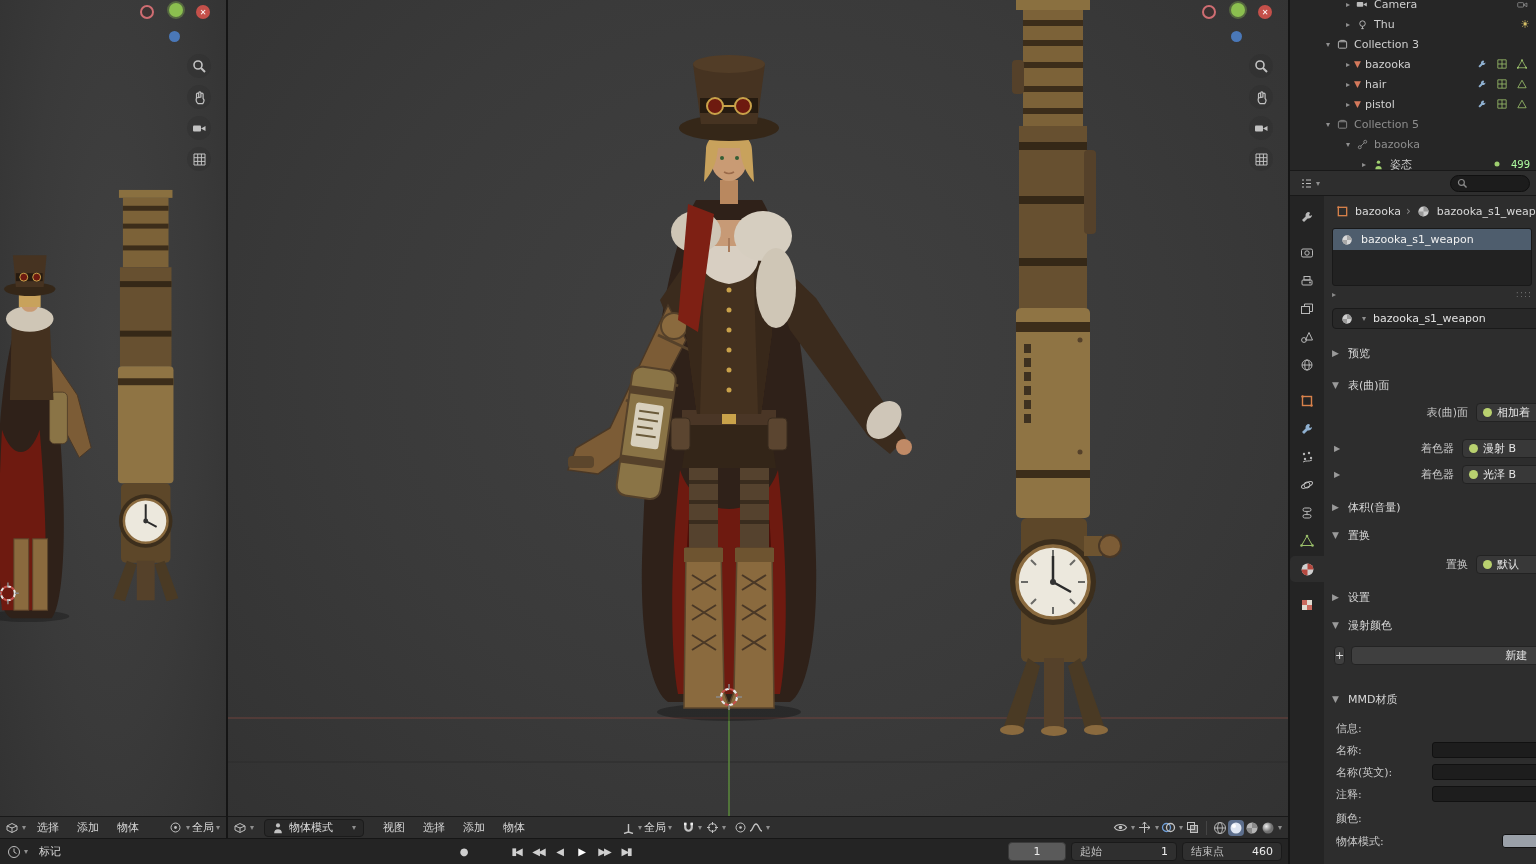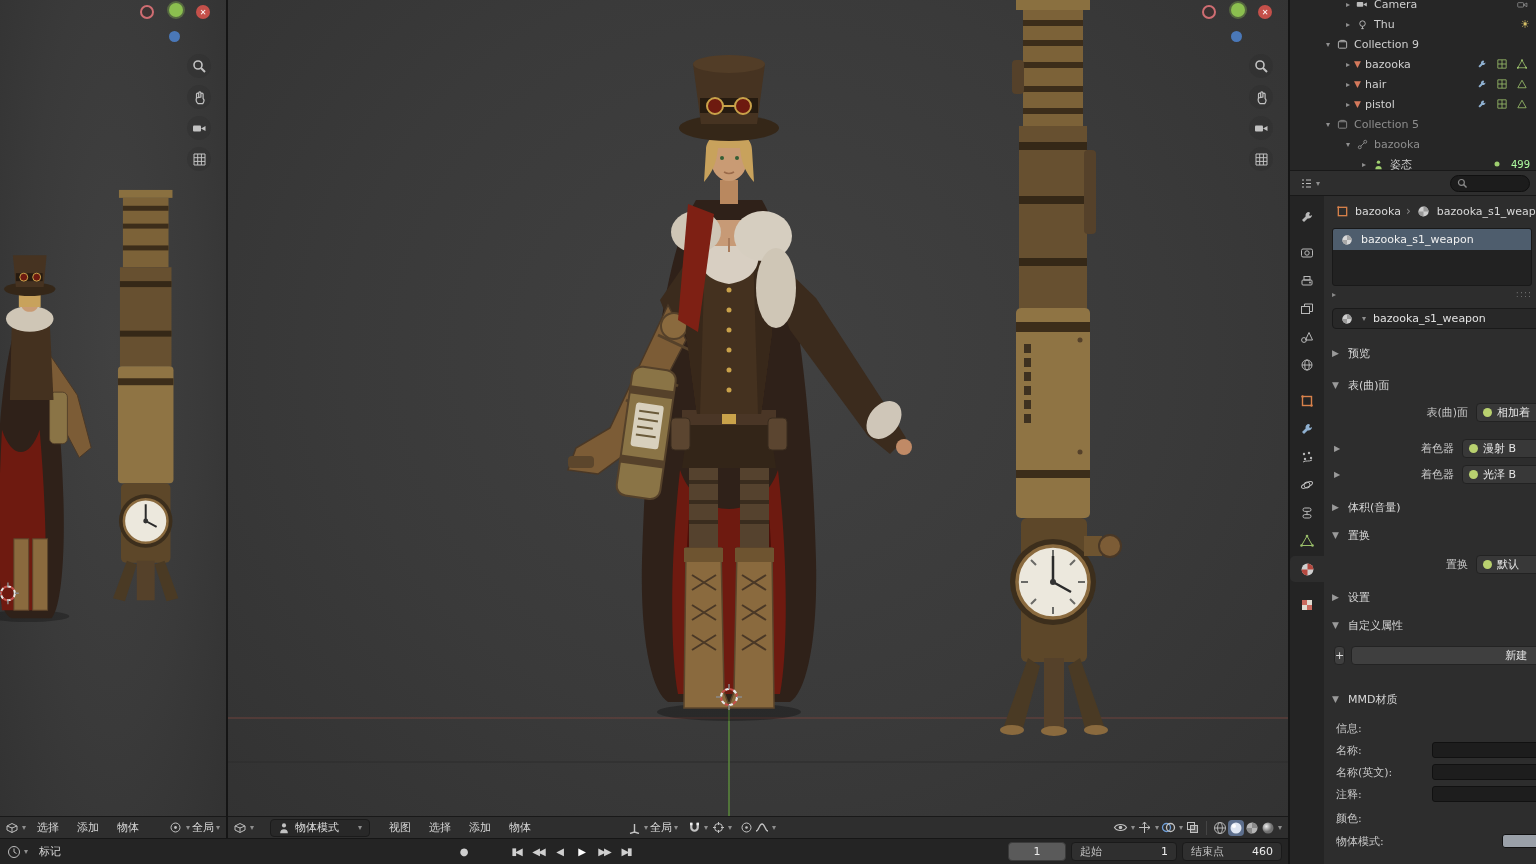--- a/index.html
+++ b/index.html
@@ -380,21 +380,21 @@
       </span>
     </div>
 
     <div class="vp-hdr">
       <span class="hicon">
         <svg width="14" height="14" viewBox="0 0 14 14">
             <path d="M2 9 L7 11.5 L12 9 L12 5 L7 2.5 L2 5 Z M7 11.5 V6.5 M2 5 L7 7 L12 5" fill="none" stroke="#bdbdbd"></path>
           </svg>
       </span>
       <span class="chev">▾</span>
-      <span class="hwidget" style="margin-left:14px;min-width:100px">
+      <span class="hwidget" style="margin-left:8px;min-width:100px">
         <span class="hicon">
           <svg width="12" height="12" viewBox="0 0 14 14">
               <circle cx="7" cy="4" r="2.4" fill="#c2c2c2"></circle>
               <path d="M2.5 13 a4.5 4.5 0 0 1 9 0 Z" fill="#c2c2c2"></path>
             </svg>
         </span>
         <span class="htxt">物体模式</span>
         <span class="chev" style="margin-left:auto">▾</span>
       </span>
       <span class="menu" style="margin-left:8px">视图</span>
@@ -571,21 +571,21 @@
           </span>
       </div>
       <div class="ol-row depth0" style="top:34px">
         <span class="arrow">▾</span>
         <span class="hicon">
           <svg width="11" height="11" viewBox="0 0 12 12">
               <rect x="1.5" y="3" width="9" height="7" rx="1" fill="none" stroke="#bdbdbd"></rect>
               <path d="M1.5 3 L4 1.5 H8 L10.5 3" fill="none" stroke="#bdbdbd"></path>
             </svg>
         </span>
-        <span class="lab">Collection 9</span>
+        <span class="lab">Collection 3</span>
       </div>
       <div class="ol-row depth1" style="top:54px">
         <span class="arrow">▸</span>
         <span class="tri-mesh">▼</span>
         <span class="lab">bazooka</span>
         <span class="ol-icons">
           <span class="hicon">
               <svg width="10" height="10" viewBox="0 0 14 14">
                 <path d="M9 2 a3.5 3.5 0 0 0 -3.4 4.4 L2 10 l2 2 3.6 -3.6 A3.5 3.5 0 0 0 12 5 l-2 1 -1 -1 1 -2 Z" fill="#8fb0d0"></path>
               </svg>
@@ -906,21 +906,21 @@
           </span>
         </div>
 
         <div class="panel-hdr" style="margin-top:12px">
           <span class="pa">▶</span>
           <span>设置</span>
         </div>
 
         <div class="panel-hdr" style="margin-top:8px">
           <span class="pa">▼</span>
-          <span>自定义属性</span>
+          <span>漫射颜色</span>
         </div>
         <div class="prow" style="margin-top:8px;height:24px">
           <span class="btn-plus">+</span>
           <span class="btn-new">
             <span>新建</span>
           </span>
         </div>
 
         <div class="panel-hdr" style="margin-top:22px">
           <span class="pa">▼</span>

